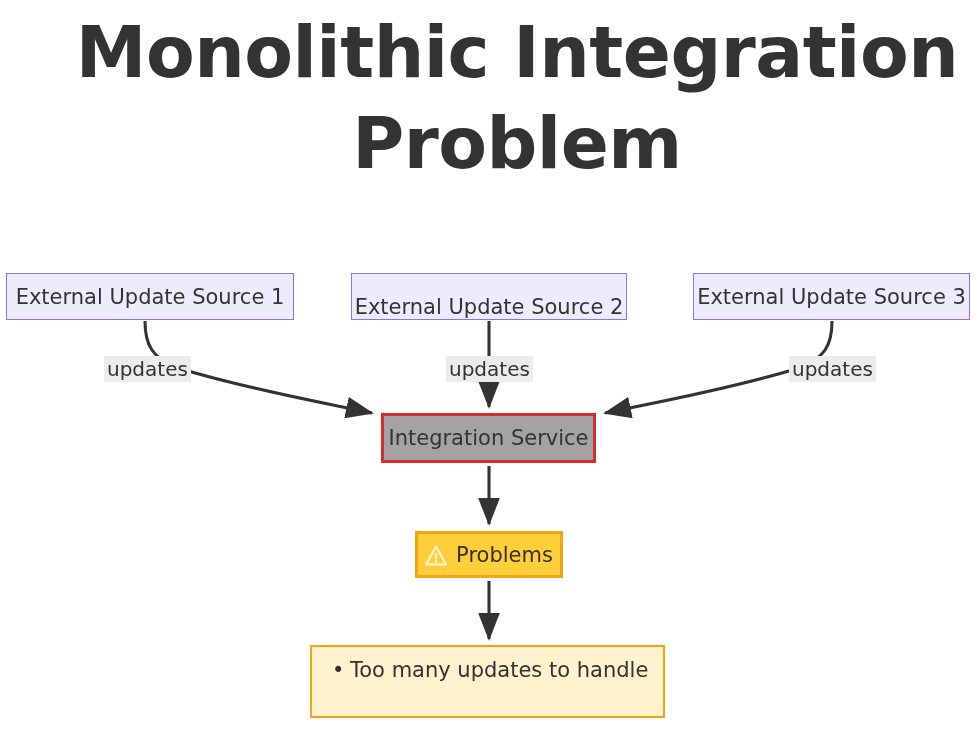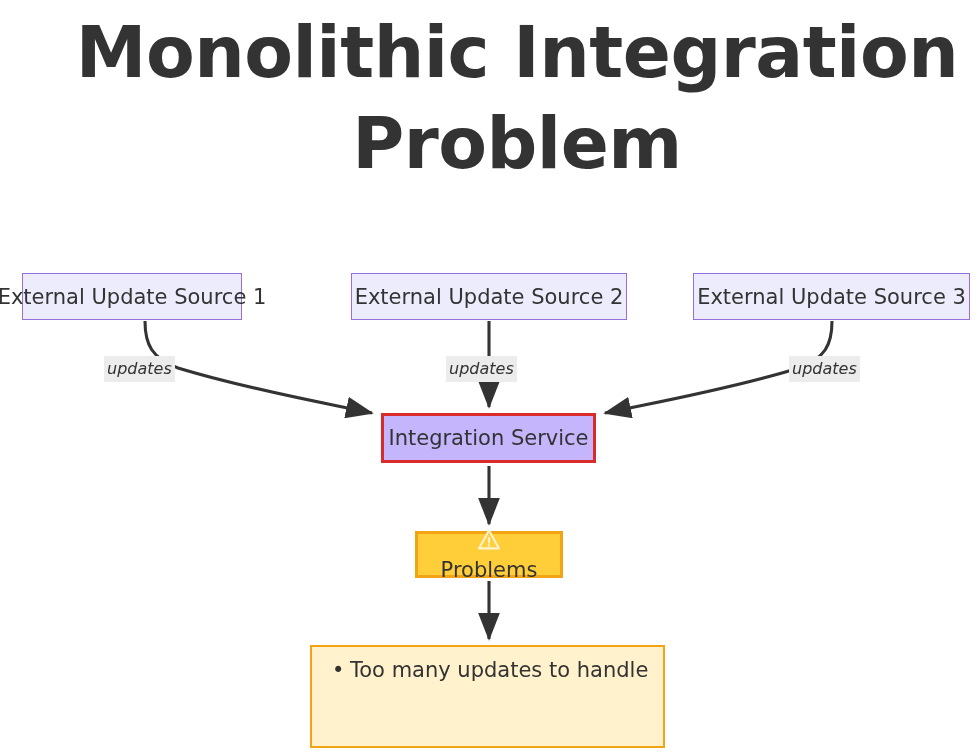--- a/index.html
+++ b/index.html
@@ -56,58 +56,57 @@
     font-size: 21px;
     color: #333333;
     white-space: nowrap;
   }
 
   .node-source {
     background: #ececfc;
     border: 1.6px solid #9370db;
     height: 47px;
   }
-  #source-1 { left: 22px;   top: 273px; width: 220px; }
-  #source-2 { left: 351px; top: 273px; width: 276px; }
+  #source-1 { left: 6px;   top: 273px; width: 288px; }
+  #source-2 { left: 351px; top: 273px; width: 276px; align-items: flex-end; }
   #source-3 { left: 693px; top: 273px; width: 277px; }
 
   .node-service {
-    background: #c4b5fd;
+    background: #a3a3a3;
     border: 3px solid #d92b2b;
     left: 381px;
     top: 413px;
     width: 215px;
     height: 50px;
   }
 
   .node-problems {
     background: #ffce38;
     border: 3px solid #f2a413;
     left: 415px;
     top: 531px;
     width: 148px;
     height: 47px;
     gap: 9px;
-    flex-direction: column;
   }
 
   .warn-icon {
     display: inline-flex;
     width: 22px;
     height: 21px;
     flex: 0 0 auto;
     position: relative;
     top: 1px;
   }
 
   .node-list {
     left: 310px;
     top: 645px;
     width: 355px;
-    height: 103px;
+    height: 73px;
     background: #fff2cc;
     border: 2px solid #f2a413;
     display: block;
     padding: 10px 0 0 18px;
     box-sizing: border-box;
   }
   .bullet-list {
     margin: 0;
     padding: 0;
     list-style: none;
@@ -125,25 +124,24 @@
     position: absolute;
     left: 2px;
     top: 0;
   }
 
   
   .edge-label {
     position: absolute;
     background: #ececec;
     color: #333333;
-    font-size: 16px;
+    font-size: 20px;
     line-height: 24px;
     padding: 1px 3px;
     white-space: nowrap;
-    font-style: italic;
   }
   #label-updates-1 { left: 104px; top: 356px; }
   #label-updates-2 { left: 446px; top: 356px; }
   #label-updates-3 { left: 789px; top: 356px; }
 </style>
 </head>
 <body>
 
 <div id="diagram-root">
 

